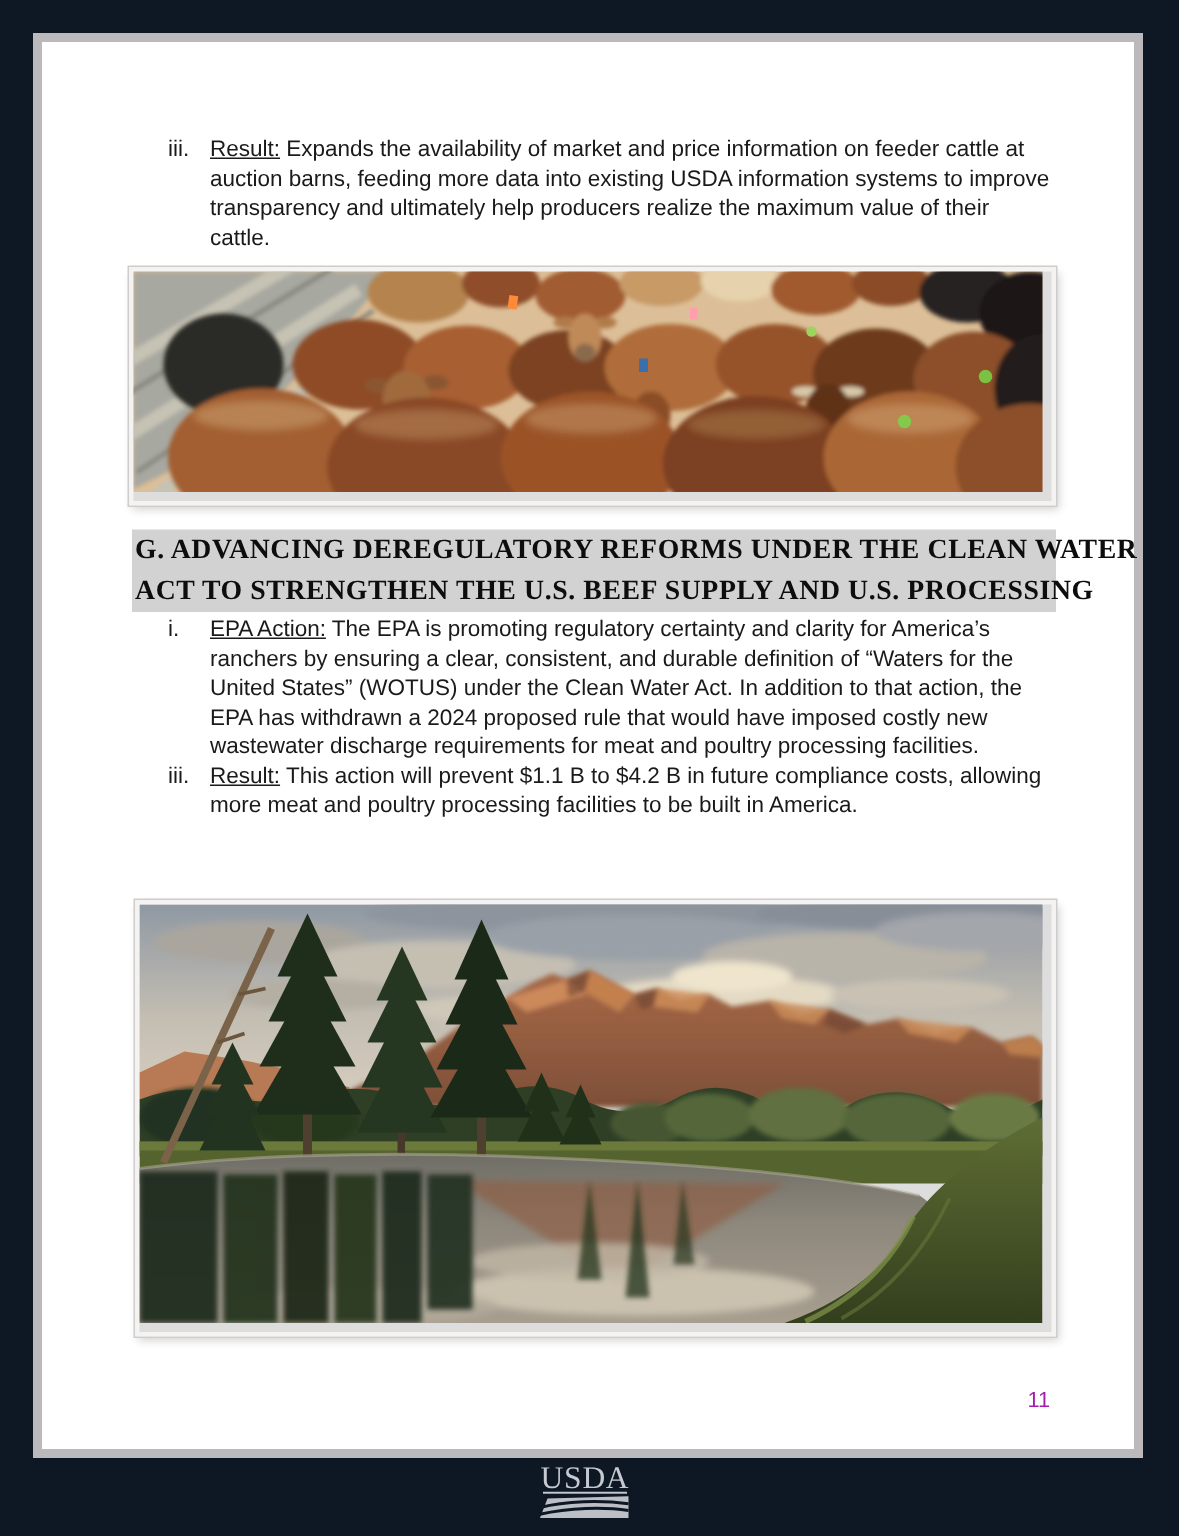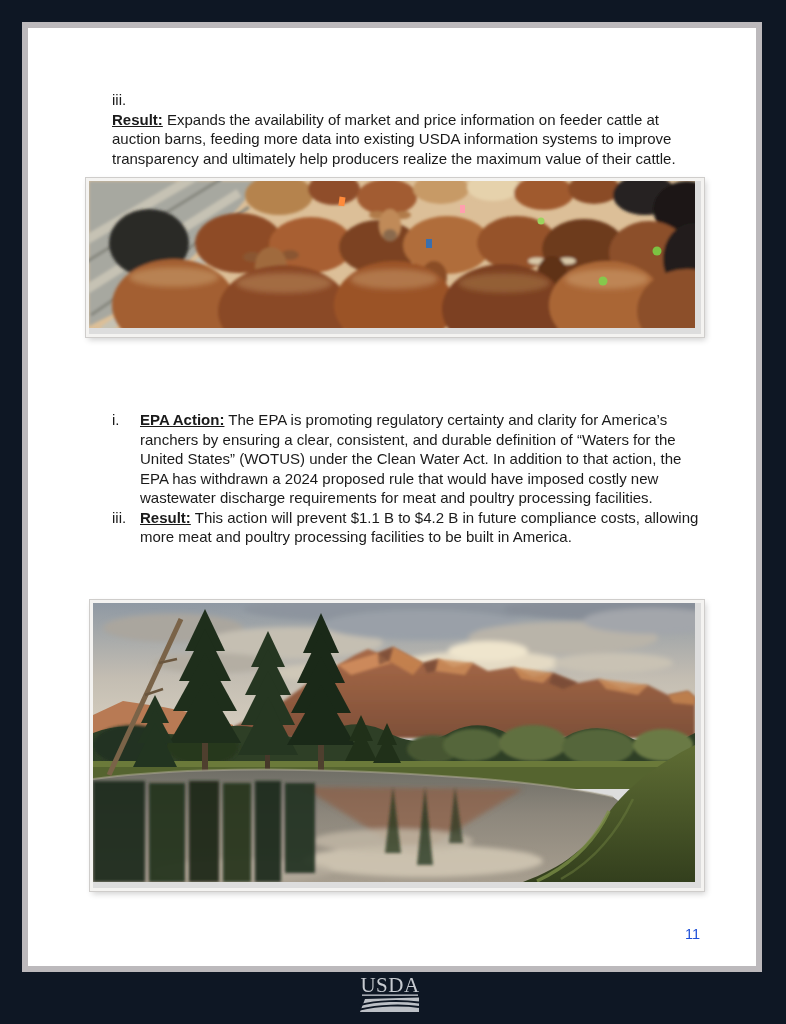--- a/index.html
+++ b/index.html
@@ -13,28 +13,28 @@
   }
   .page {
     position:absolute; left:22px; top:22px;
     width:740px; height:950px;
     box-sizing:border-box;
     background:#ffffff;
     border:6px solid #bcb9bc;
   }
   .intro-item, .section-items {
     position:absolute;
-    font-size:15px; line-height:19.5px;flex-direction:column;
+    font-size:15px; line-height:19.5px;
   }
   .intro-item { top:62px; left:84px; width:588px; }
   .section-items { top:382px; left:84px; width:590px; }
   .li { display:flex; }
   .li .num { flex:none; width:28px; }
   .li .body { flex:1; }
-  .lbl { font-weight:bold; text-decoration:underline; }
+  .lbl { font-weight:normal; text-decoration:underline; }
   .photo {
     position:absolute;
     border:3px solid #f4f3f1;
     box-shadow:0 0 0 1px #cfcdcb, 2px 3px 6px rgba(0,0,0,0.18);
     background:#ddd;
     line-height:0;
   }
   .photo-cattle { top:150px; left:58px; width:612px; height:153px; }
   .photo-landscape { top:572px; left:62px; width:608px; height:285px; }
   .heading {
@@ -43,21 +43,21 @@
     font-family:"Liberation Serif", serif;
     font-weight:bold;
     font-size:18.5px; line-height:26.5px;
     letter-spacing:0.4px;
     color:#0d0d0d;
     padding:1px 0 1px 2px;
   }
   .heading .hline { white-space:nowrap; }
   .page-number {
     position:absolute; top:898px; right:56px;
-    font-size:14.5px; color:#1d4ed8;
+    font-size:14.5px; color:#a21caf;
   }
   .usda-logo {
     position:absolute; left:390px; top:974px;
     transform:translateX(-50%);
     line-height:0;
   }
 </style>
 </head>
 <body>
 
@@ -151,20 +151,24 @@
         <rect x="250" y="16" width="6" height="9" fill="#ff8a3a" transform="rotate(8 253 20)"></rect>
         <rect x="371" y="24" width="5" height="8" fill="#ff9fae"></rect>
         <rect x="337" y="58" width="6" height="9" fill="#3a6fae"></rect>
         <circle cx="568" cy="70" r="4.5" fill="#7cc242"></circle>
         <circle cx="514" cy="100" r="4.5" fill="#86c84c"></circle>
         <circle cx="452" cy="40" r="3.5" fill="#9cd45e"></circle>
       </g>
     </svg>
   </div>
 
+  <div class="heading">
+    <div class="hline">G. ADVANCING DEREGULATORY REFORMS UNDER THE CLEAN WATER</div>
+    <div class="hline">ACT TO STRENGTHEN THE U.S. BEEF SUPPLY AND U.S. PROCESSING</div>
+  </div>
 
   <div class="section-items">
     <div class="li">
       <span class="num">i.</span>
       <span class="body"><span class="lbl">EPA Action:</span> <span>The EPA is promoting regulatory certainty and clarity for America’s ranchers by ensuring a clear, consistent, and durable definition of “Waters for the United States” (WOTUS) under the Clean Water Act. In addition to that action, the EPA has withdrawn a 2024 proposed rule that would have imposed costly new wastewater discharge requirements for meat and poultry processing facilities.</span></span>
     </div>
     <div class="li">
       <span class="num">iii.</span>
       <span class="body"><span class="lbl">Result:</span> <span>This action will prevent $1.1 B to $4.2 B in future compliance costs, allowing more meat and poultry processing facilities to be built in America.</span></span>
     </div>

